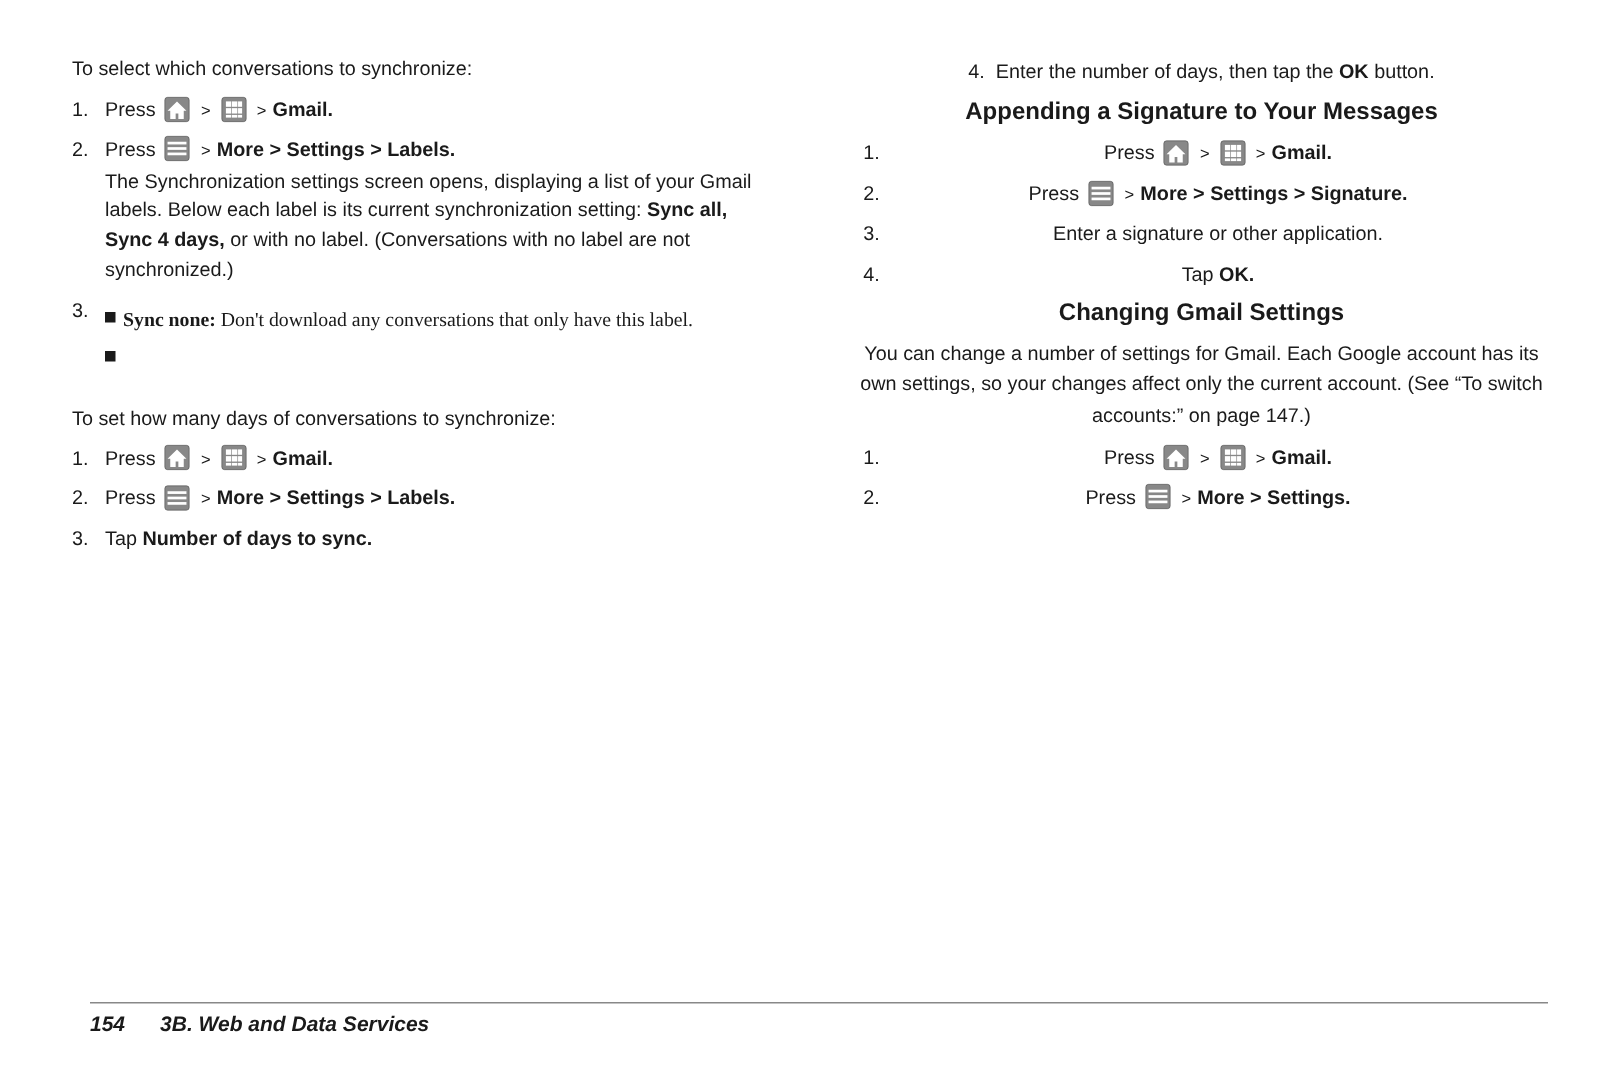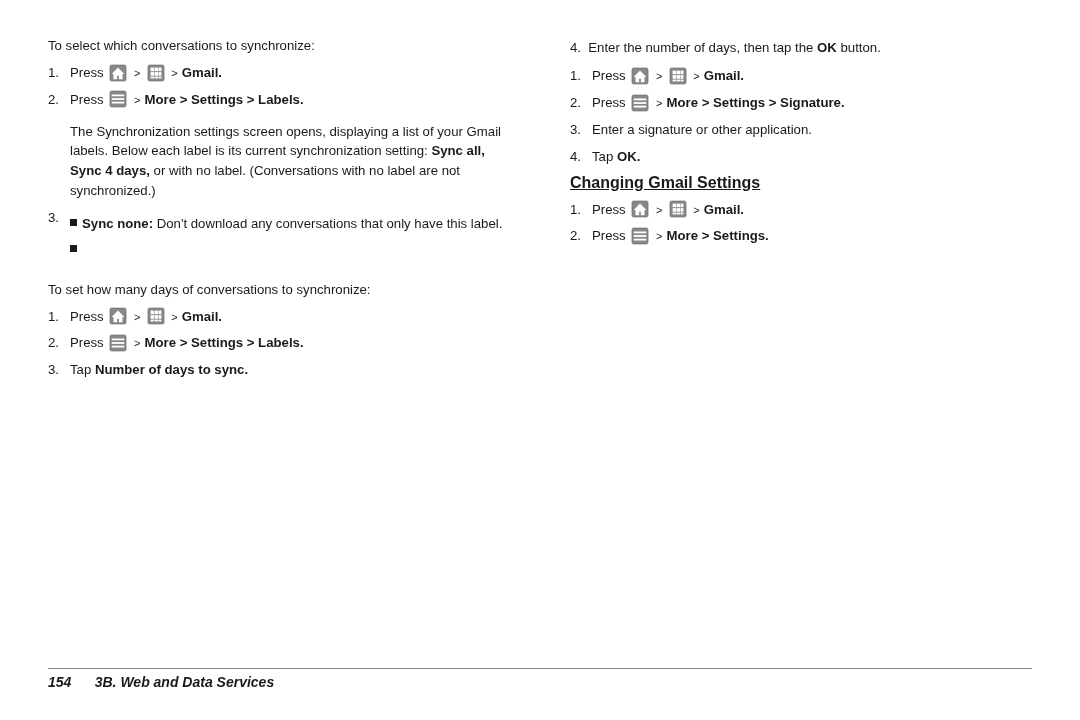--- a/index.html
+++ b/index.html
@@ -25,20 +25,21 @@
       flex: 1;
       gap: 40px;
     }
     .col-left {
       flex: 1;
       padding-right: 10px;
     }
     .col-right {
       flex: 1;
       padding-left: 10px;
+      text-align: center;
     }
     .intro-text {
       font-size: 13.2px;
       margin-bottom: 10px;
       color: #1a1a1a;
     }
     .step-list {
       margin: 0;
       padding-left: 0;
       list-style: none;
@@ -50,29 +51,30 @@
       line-height: 1.5;
     }
     .step-num {
       min-width: 22px;
       font-size: 13.2px;
     }
     .step-content {
       flex: 1;
     }
     .step-content p {
-      margin-top: 12px;
+      margin-top: 1px;
       font-size: 13.2px;
       line-height: 1.5;
     }
     .bold { font-weight: bold; }
     .sub-bullets {
       margin: 6px 0 4px 0;
       padding: 0;
       list-style: none;
+      font-family: Liberation Serif, serif;
     }
     .sub-bullets li {
       font-size: 13.2px;
       line-height: 1.5;
       margin-bottom: 6px;
       display: flex;
     }
     .bullet-square {
       display: inline-block;
       width: 7px;
@@ -264,20 +266,21 @@
       </ol>
 
     </div>
 
     <div class="col-right">
 
       <p class="body-para">
         <span>4.&nbsp; Enter the number of days, then tap the </span><span class="bold">OK</span><span> button.</span>
       </p>
 
+      <h2 class="section-heading">Appending a Signature to Your Messages</h2>
 
       <ol class="step-list">
         <li>
           <span class="step-num">1.</span>
           <span class="step-content">
             <span>Press </span>
             <svg class="icon-home" viewBox="0 0 20 20" fill="none">
               <rect x="1" y="1" width="18" height="18" rx="2" fill="#888" stroke="#555" stroke-width="0.5"></rect>
               <polygon points="10,4 3,11 5,11 5,17 9,17 9,13 11,13 11,17 15,17 15,11 17,11" fill="white"></polygon>
             </svg>
@@ -315,21 +318,22 @@
         <li>
           <span class="step-num">3.</span>
           <span class="step-content">Enter a signature or other application.</span>
         </li>
         <li>
           <span class="step-num">4.</span>
           <span class="step-content">Tap <span class="bold">OK.</span></span>
         </li>
       </ol>
 
-      <h2 class="section-heading" style=" text-decoration: underline;">Changing Gmail Settings</h2>
+      <h2 class="section-heading" style="">Changing Gmail Settings</h2>
+      <p class="body-para">You can change a number of settings for Gmail. Each Google account has its own settings, so your changes affect only the current account. (See “To switch accounts:” on page 147.)</p>
 
       <ol class="step-list">
         <li>
           <span class="step-num">1.</span>
           <span class="step-content">
             <span>Press </span>
             <svg class="icon-home" viewBox="0 0 20 20" fill="none">
               <rect x="1" y="1" width="18" height="18" rx="2" fill="#888" stroke="#555" stroke-width="0.5"></rect>
               <polygon points="10,4 3,11 5,11 5,17 9,17 9,13 11,13 11,17 15,17 15,11 17,11" fill="white"></polygon>
             </svg>
@@ -362,21 +366,21 @@
             </svg>
             <span class="chevron"> &gt; </span>
             <span class="bold">More &gt; Settings.</span>
           </span>
         </li>
       </ol>
 
     </div>
   </div>
 
-  <div style="margin-top: auto; padding-top: 12px;">
+  <div style="margin-top: auto; padding-top: 12px; margin-left: 12px;">
     <hr class="divider-line">
     <p class="footer-text">
       <span>154</span>
       &nbsp;&nbsp;&nbsp;&nbsp;
       <span>3B. Web and Data Services</span>
     </p>
   </div>
 </div>
 
 </body></html>

